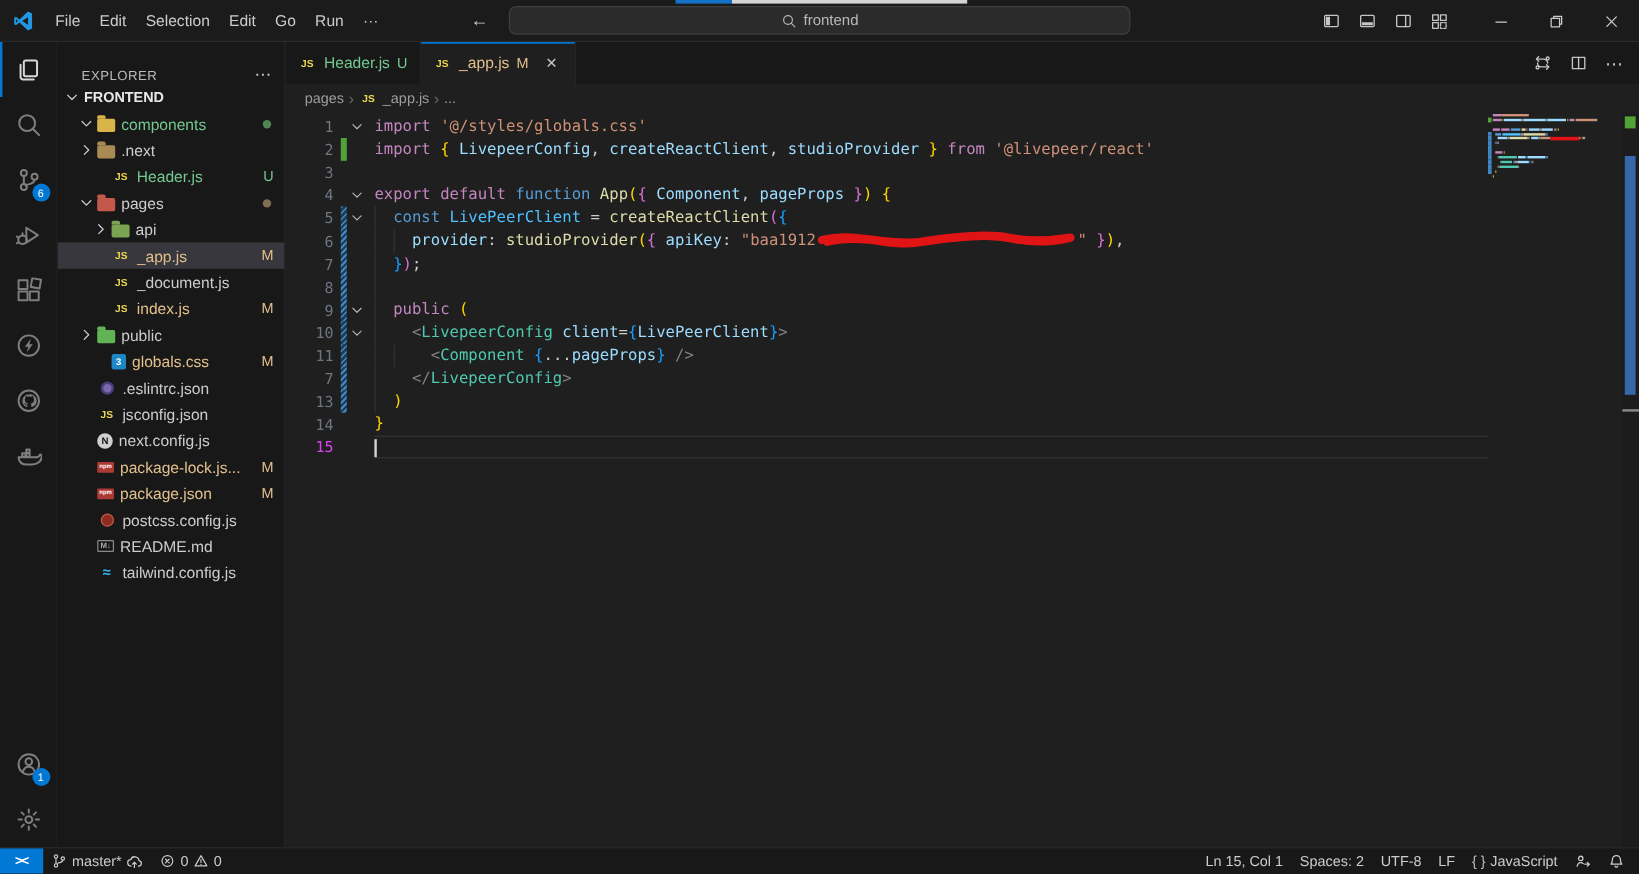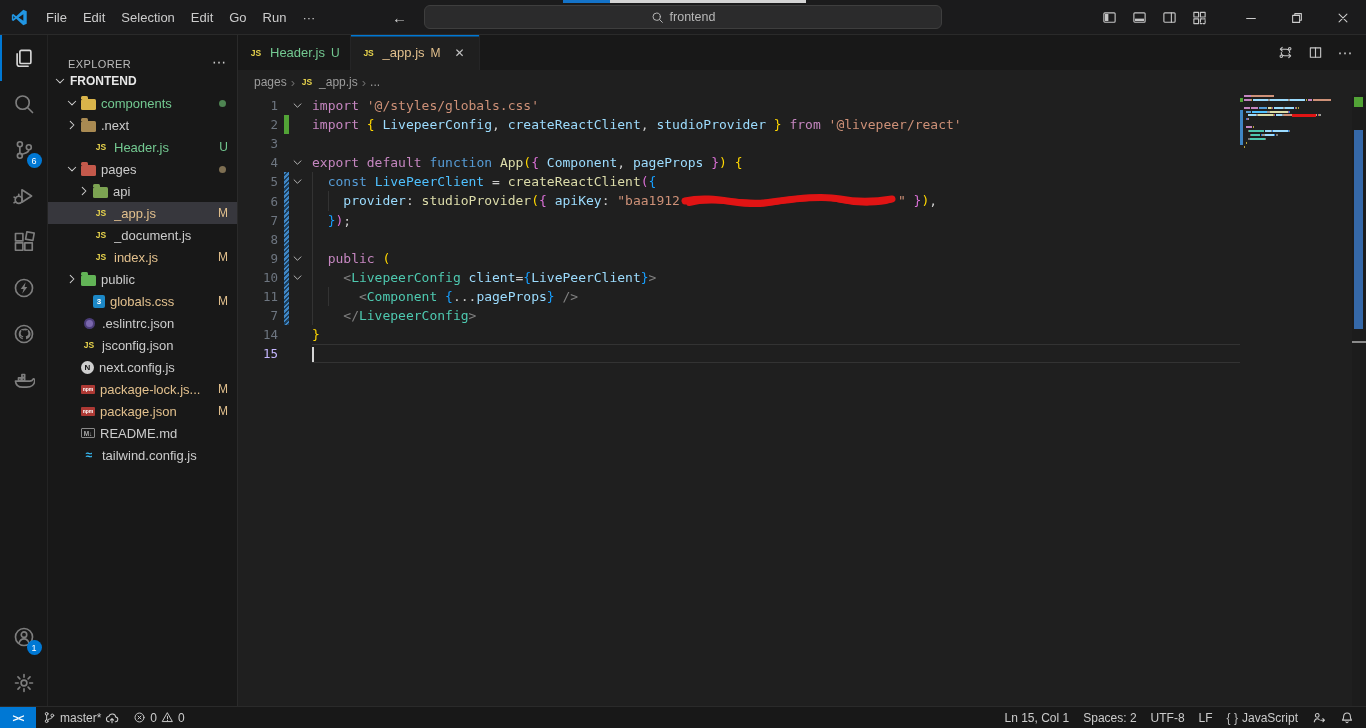--- a/index.html
+++ b/index.html
@@ -71,21 +71,21 @@
   .tab-actions .tb-ic{width:26px}
   .breadcrumb{height:24px;display:flex;align-items:center;padding-left:16px;font-size:12px;
     color:#9d9d9d;gap:4px;flex:none}
   .breadcrumb .sep{color:#6a6a6a;font-size:13px}
 
   .code-wrap{flex:1;position:relative;overflow:hidden;
     font-family:"DejaVu Sans Mono",monospace;font-size:13px}
   .code{position:absolute;inset:2px 126px 0 0}
   .cl{height:19.1px;display:flex;align-items:center}
   .cl .ln{width:40px;text-align:right;color:#6e7681;font-size:12.5px;flex:none}
-  .cl.cur .ln{color:#c4b5fd}
+  .cl.cur .ln{color:#d946ef}
   .cl .mark{width:5px;height:19.1px;margin-left:6px;flex:none}
   .mark.a{background:#52a336}
   .mark.m{background:repeating-linear-gradient(135deg,#3f86c5 0 1.5px,#1d3f5c 1.5px 3.5px)}
   .cl .fold{width:17px;display:flex;justify-content:center;color:#b8b8b8;flex:none}
   .cl .ct{flex:1;position:relative;white-space:pre;height:19.1px;line-height:19.1px;margin-left:6px}
   .cl.cur .ct{border-top:1px solid #333;border-bottom:1px solid #333}
   .guide{position:absolute;top:0;width:1px;height:100%;background:#333}
   .caret{position:absolute;left:0;top:2px;width:1.5px;height:15px;background:#d4d4d4}
   .redact{vertical-align:-3px;margin:0 1px}
   .tk-kw{color:#c586c0}.tk-kw2{color:#569cd6}.tk-str{color:#ce9178}.tk-id{color:#9cdcfe}
@@ -365,20 +365,26 @@
           </div>
           <div class="trow " style="padding-left:33px">
             <span class="fi" style="background:#ad3934;color:#fff;width:14px;height:9px;font-size:5px;border-radius:1px">npm</span>
             <span class="lbl c-gold">package-lock.js...</span>
             <span class="fbadge c-gold">M</span>
           </div>
           <div class="trow " style="padding-left:33px">
             <span class="fi" style="background:#ad3934;color:#fff;width:14px;height:9px;font-size:5px;border-radius:1px">npm</span>
             <span class="lbl c-gold">package.json</span>
             <span class="fbadge c-gold">M</span>
+          </div>
+          <div class="trow " style="padding-left:33px">
+            <span class="fi">
+              <span style="width:11px;height:11px;border-radius:50%;background:#8c2c20;border:1.5px solid #c45a4a"></span>
+            </span>
+            <span class="lbl ">postcss.config.js</span>
           </div>
           <div class="trow " style="padding-left:33px">
             <span class="fi" style="border:1px solid #8a8a8a;color:#aaa;width:14px;height:10px;border-radius:1px;font-size:6.5px">M↓</span>
             <span class="lbl ">README.md</span>
           </div>
           <div class="trow " style="padding-left:33px">
             <span class="fi" style="color:#38bdf8;font-size:12px">≈</span>
             <span class="lbl ">tailwind.config.js</span>
           </div>
         </div>
@@ -515,20 +521,26 @@
               <div class="fold"></div>
               <div class="ct"><div class="guide" style="left:0px"></div><div class="guide" style="left:15.6px"></div><span class="tk-tx">      </span><span class="tk-pn">&lt;</span><span class="tk-tag">Component</span><span class="tk-tx"> </span><span class="tk-b3">{</span><span class="tk-tx">...</span><span class="tk-id">pageProps</span><span class="tk-b3">}</span><span class="tk-tx"> </span><span class="tk-pn">/&gt;</span></div>
             </div>
             <div class="cl">
               <div class="ln">7</div>
               <div class="mark m"></div>
               <div class="fold"></div>
               <div class="ct"><div class="guide" style="left:0px"></div><span class="tk-tx">    </span><span class="tk-pn">&lt;/</span><span class="tk-tag">LivepeerConfig</span><span class="tk-pn">&gt;</span></div>
             </div>
             <div class="cl">
+              <div class="ln">13</div>
+              <div class="mark m"></div>
+              <div class="fold"></div>
+              <div class="ct"><div class="guide" style="left:0px"></div><span class="tk-tx">  </span><span class="tk-b1">)</span></div>
+            </div>
+            <div class="cl">
               <div class="ln">14</div>
               <div class="mark "></div>
               <div class="fold"></div>
               <div class="ct"><span class="tk-b1">}</span></div>
             </div>
             <div class="cl cur">
               <div class="ln">15</div>
               <div class="mark "></div>
               <div class="fold"></div>
               <div class="ct"><span class="caret"></span></div>

